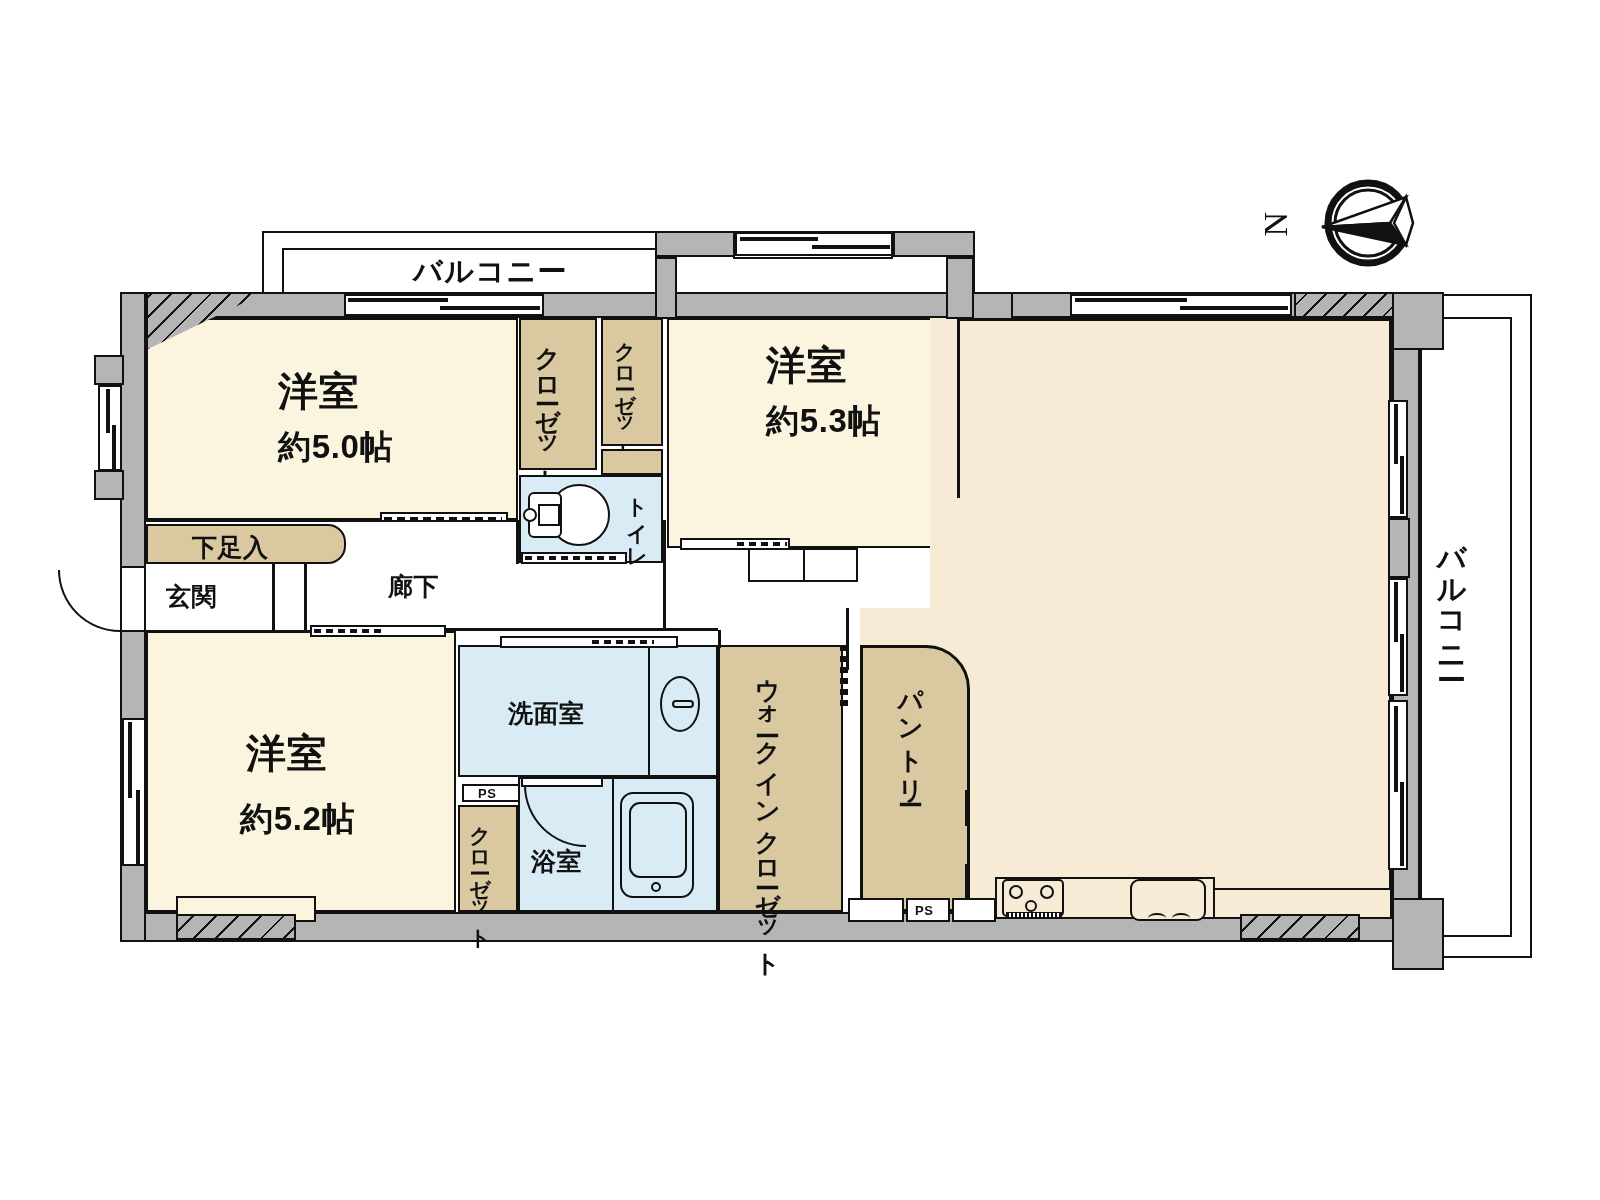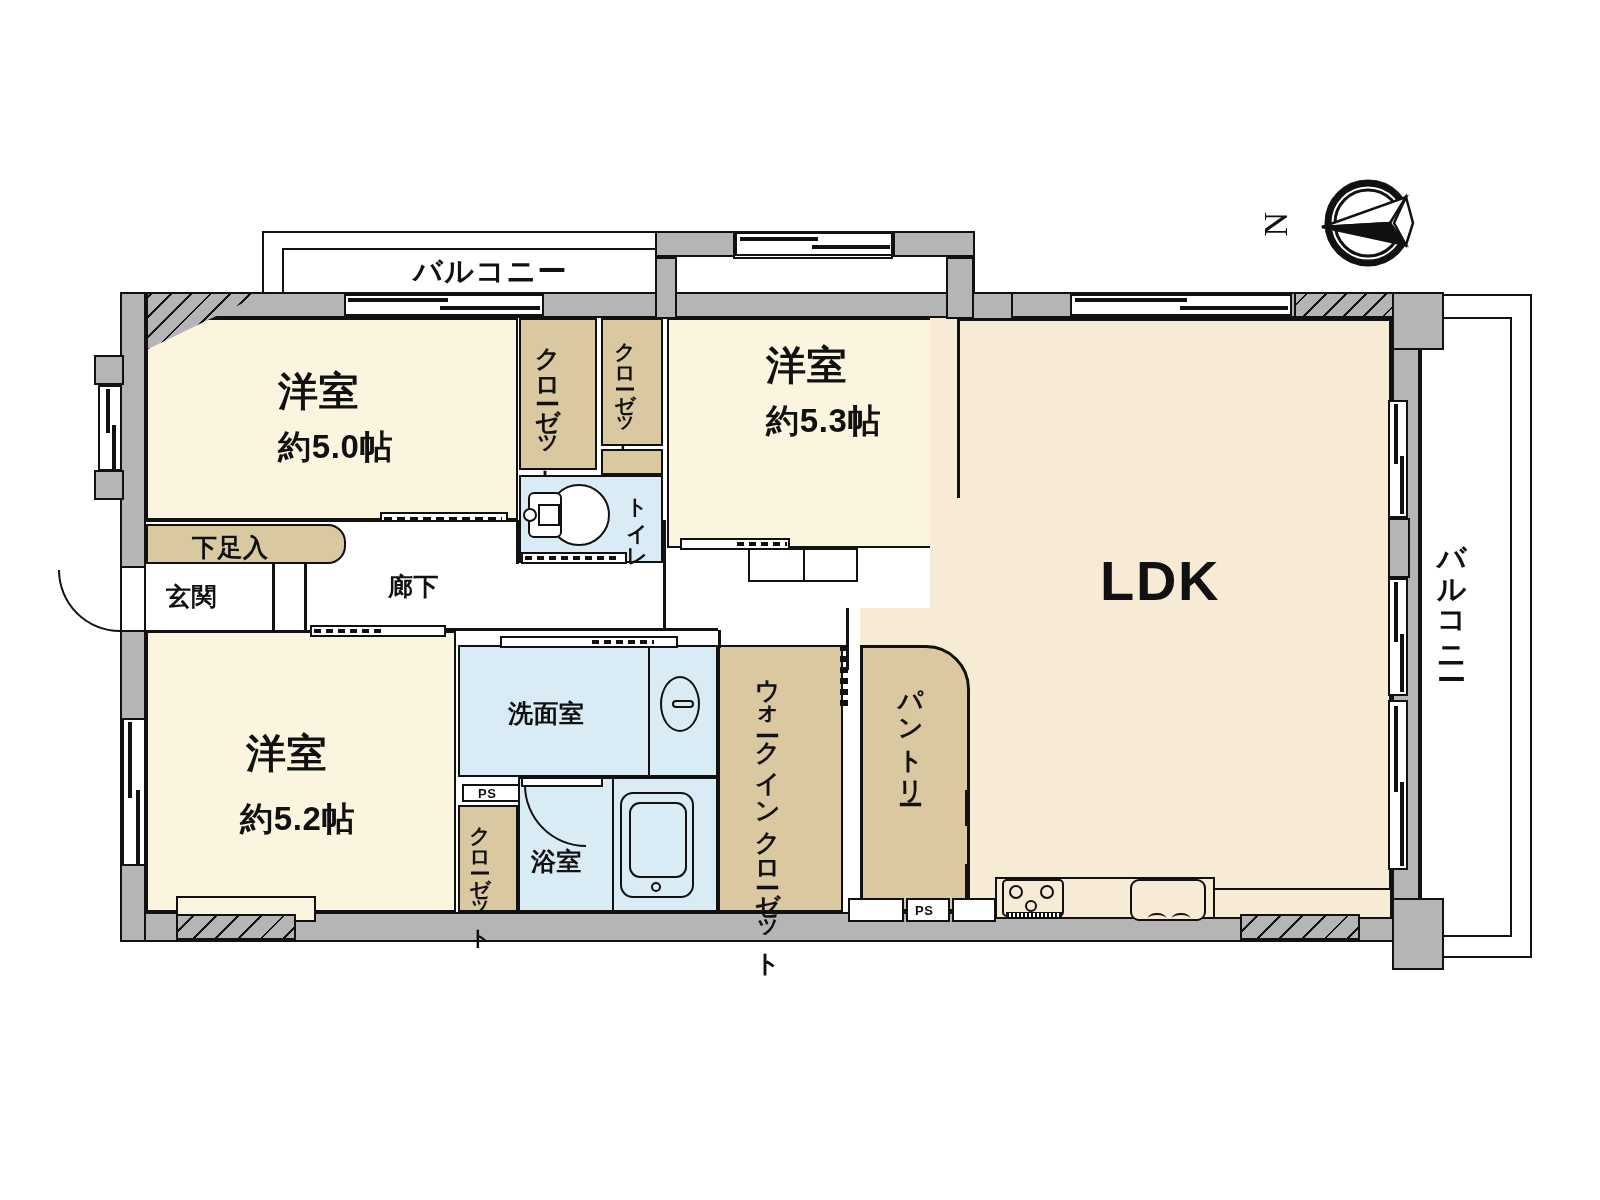--- a/index.html
+++ b/index.html
@@ -112,21 +112,20 @@
   <div class="abs sld" style="left:680px;top:538px;width:110px;height:12px;"></div>
   <div class="abs" style="left:737px;top:542px;width:50px;height:4px;background:repeating-linear-gradient(90deg,#111 0 7px,transparent 7px 12px);"></div>
   <div class="abs o2 f-white" style="left:748px;top:548px;width:110px;height:34px;"></div>
   <div class="abs ln" style="left:803px;top:550px;width:2px;height:30px;"></div>
 
   <div class="abs f-wall o2" style="left:957px;top:292px;width:56px;height:62px;"></div>
 
   <div class="abs f-ldk" style="left:957px;top:318px;width:435px;height:594px;border:3px solid #111;border-left:none;"></div>
   <div class="abs f-ldk" style="left:860px;top:608px;width:100px;height:304px;"></div>
   <div class="abs f-ldk" style="left:930px;top:318px;width:30px;height:290px;"></div>
-  <div class="lbl ldk-name" style="left:1100px;top:548px;">LDK</div>
 
   <div class="abs sld" style="left:1070px;top:294px;width:222px;height:22px;"></div>
   <div class="abs sldbar" style="left:1075px;top:298px;width:112px;height:4px;"></div>
   <div class="abs sldbar" style="left:1180px;top:306px;width:108px;height:4px;"></div>
 
   <div class="abs sld" style="left:1388px;top:400px;width:20px;height:118px;"></div>
   <div class="abs sldbar" style="left:1394px;top:404px;width:4px;height:60px;"></div>
   <div class="abs sldbar" style="left:1400px;top:456px;width:4px;height:58px;"></div>
 
   <div class="abs f-wall o2" style="left:1388px;top:518px;width:22px;height:60px;"></div>

